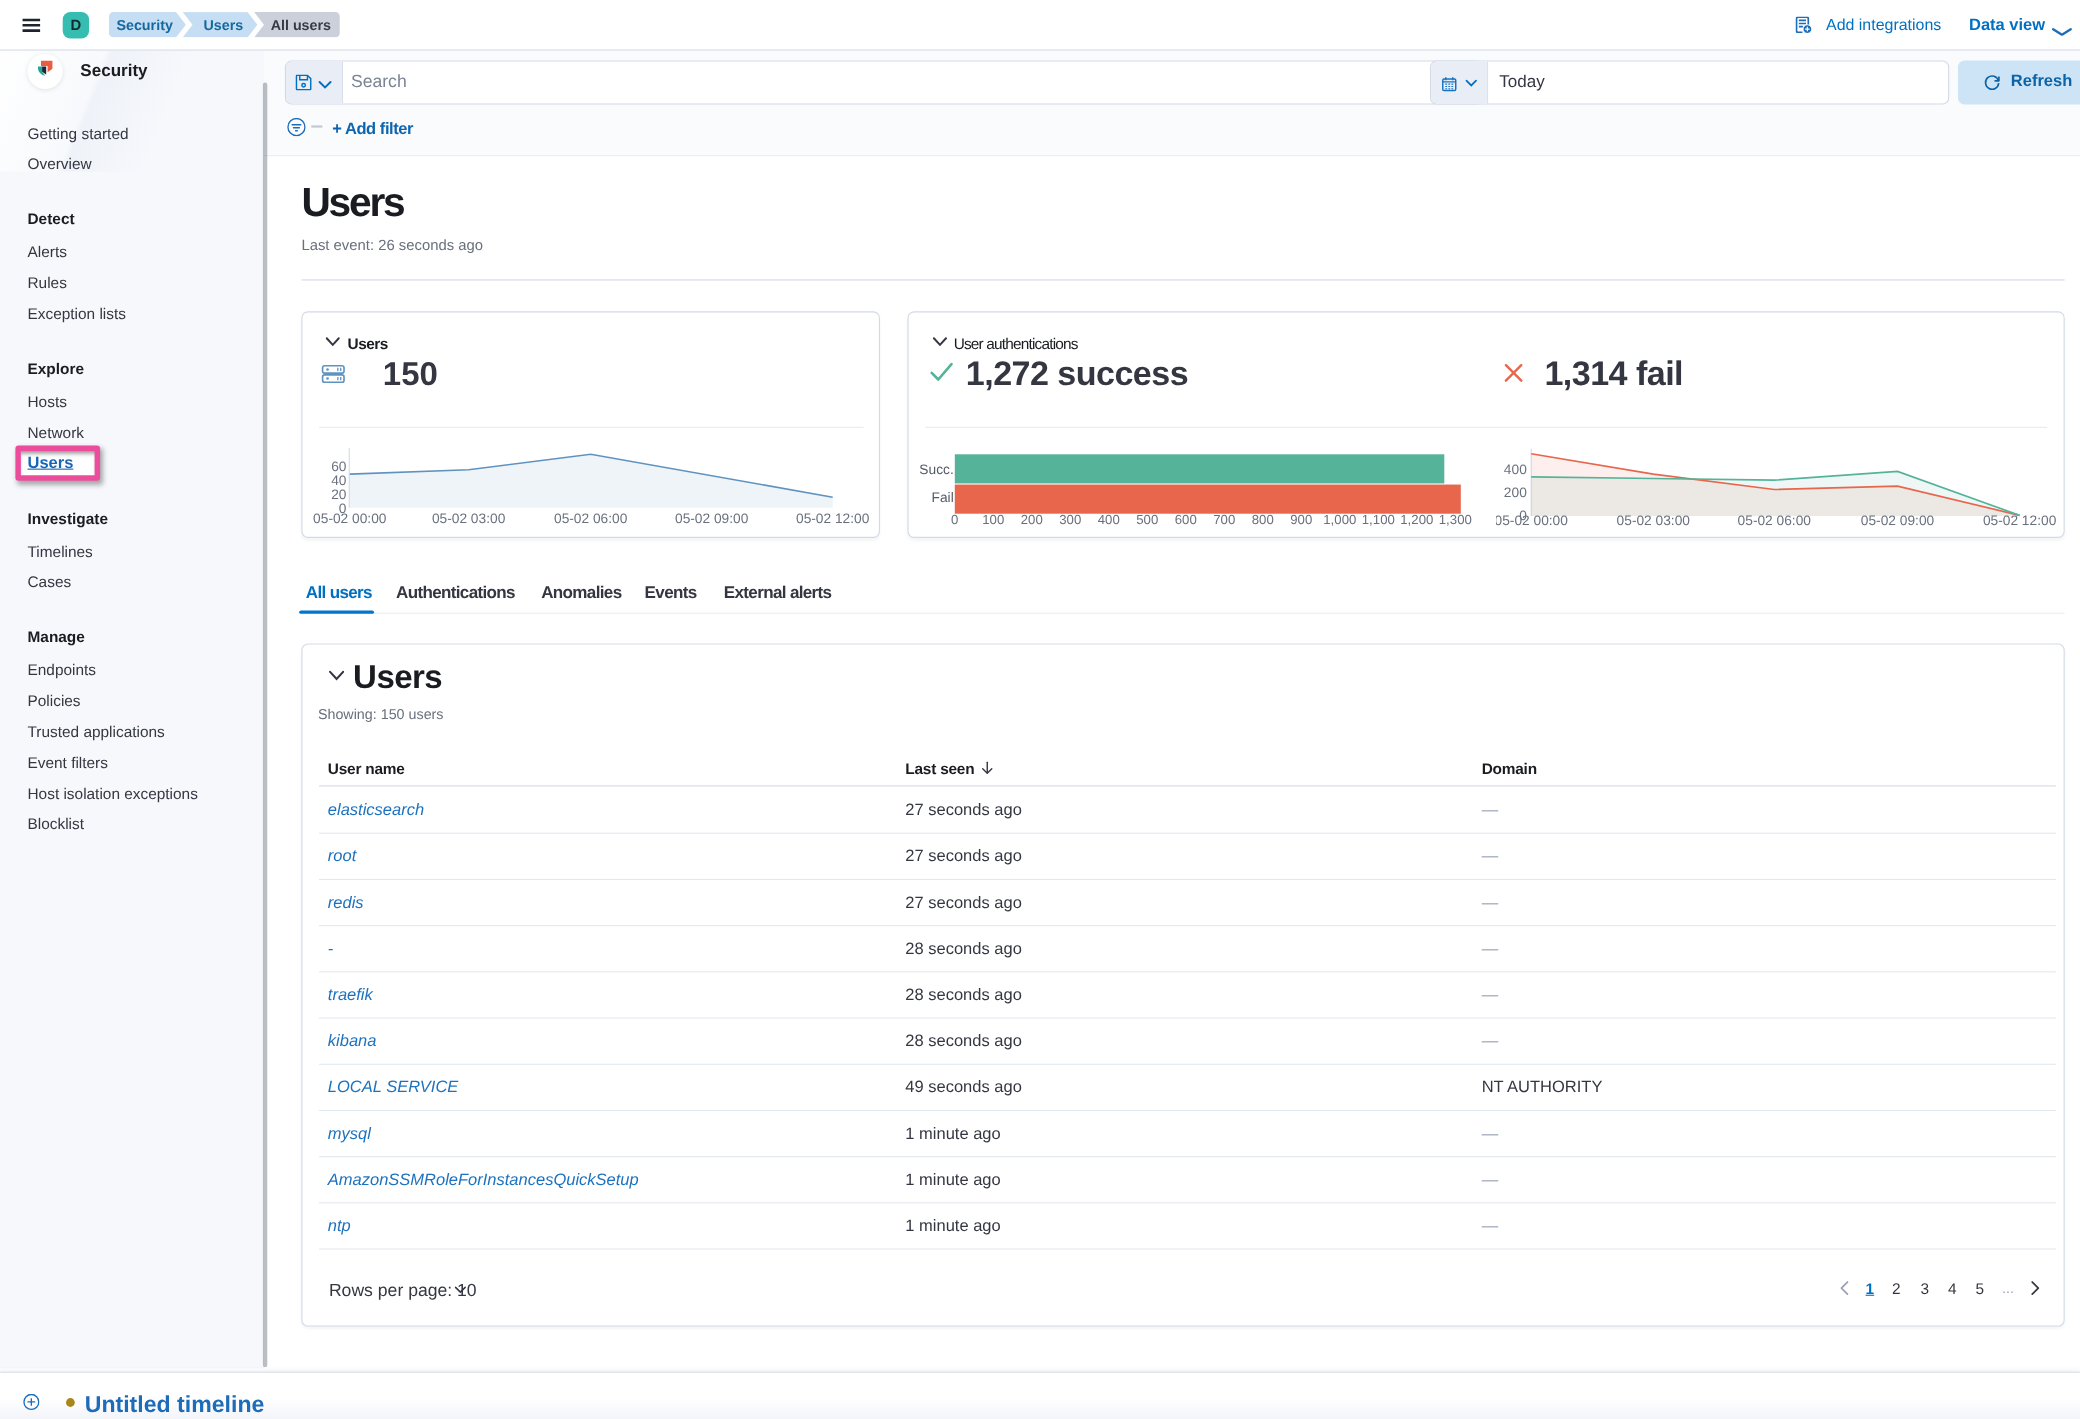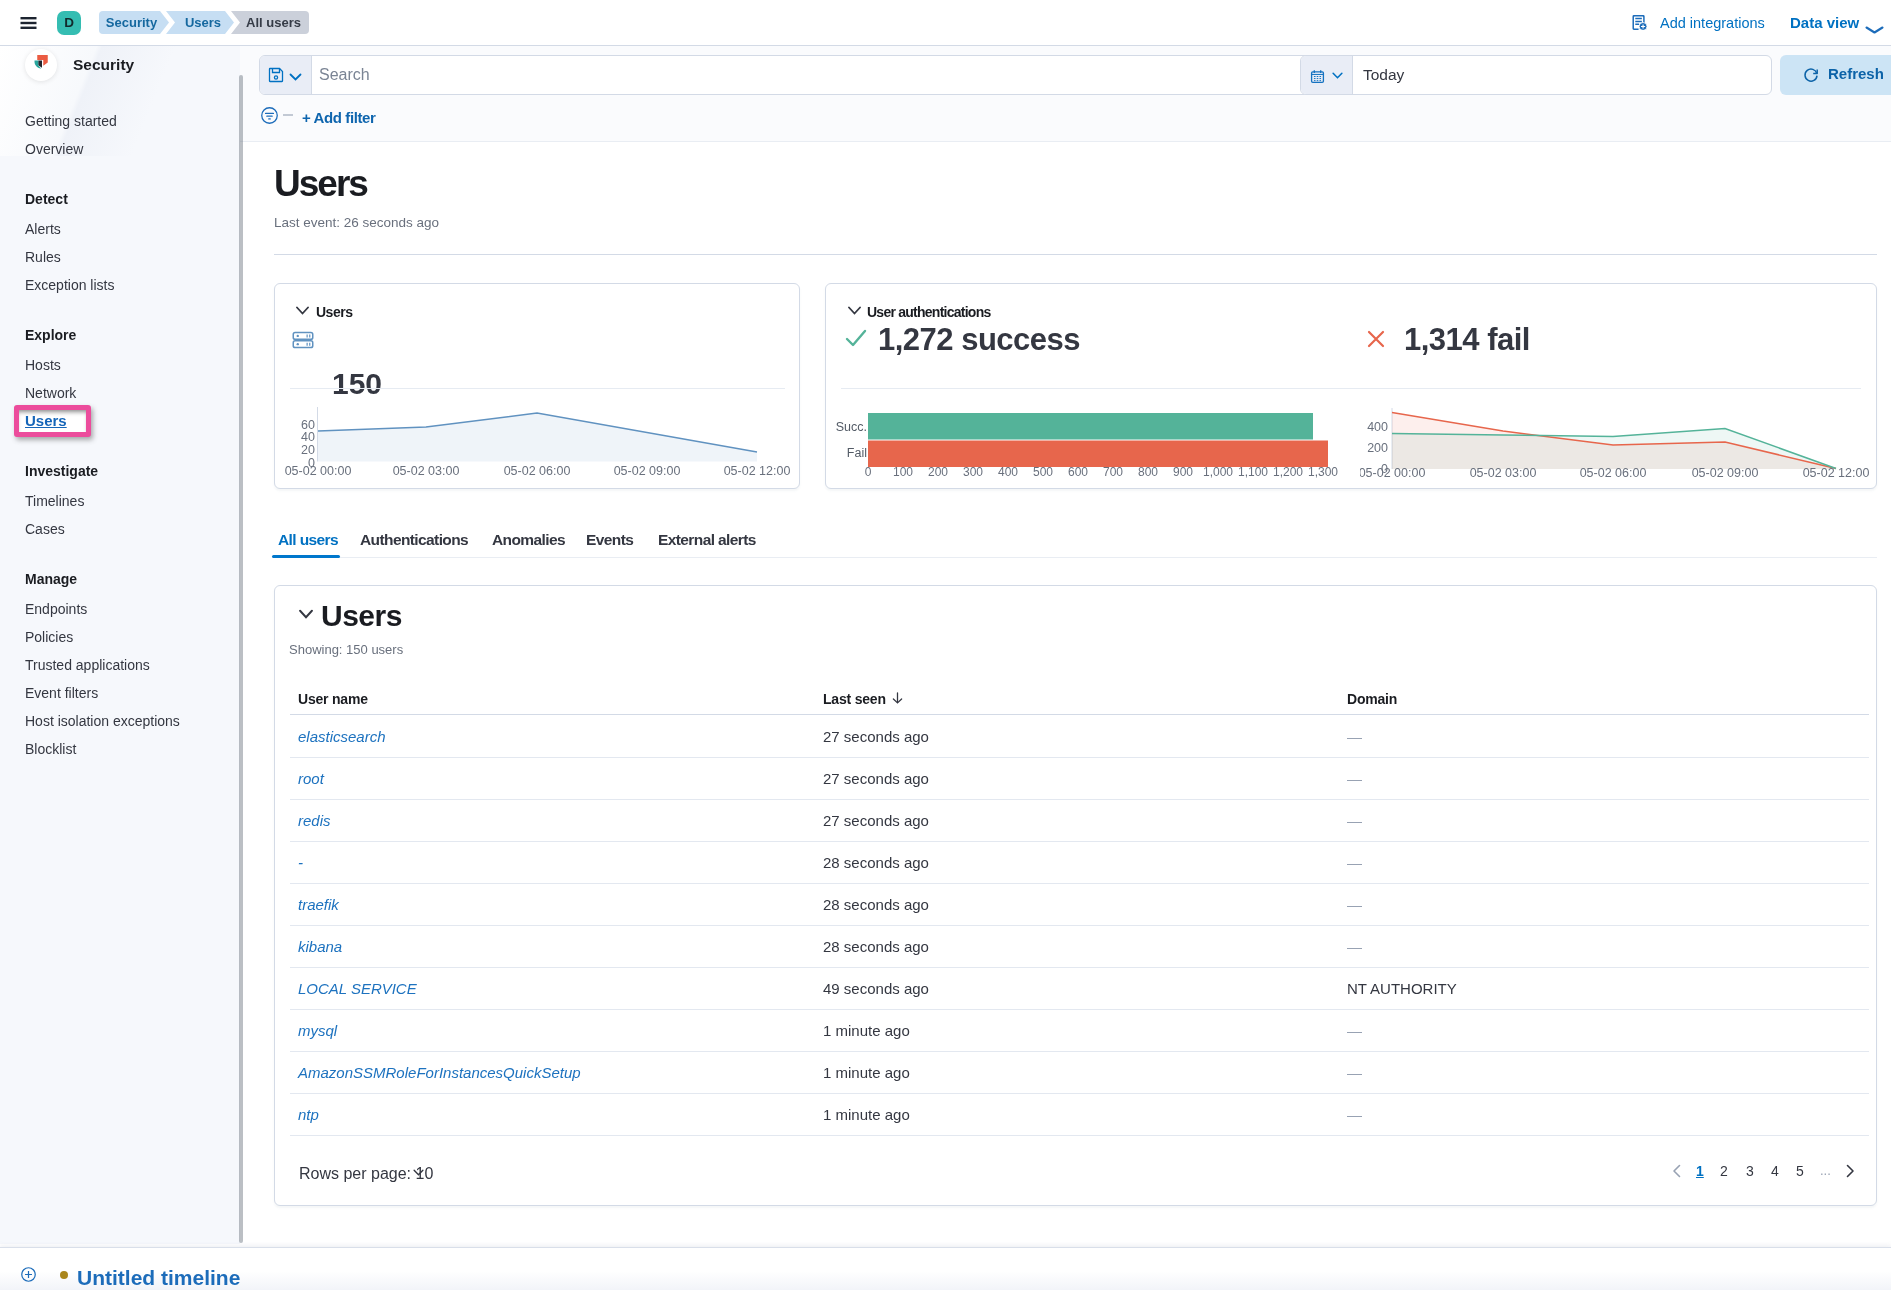--- a/index.html
+++ b/index.html
@@ -146,21 +146,21 @@
     <path d="M1 1.5 6.5 7.5 12 1.5" stroke="#343741" stroke-width="1.8" stroke-linecap="round"></path>
   </svg>
 <div class="abs" style="left:316px;top:304px;font-size:14px;letter-spacing:-0.5px;font-weight:bold;color:#1A1C21;">Users</div>
 <svg class="abs" style="left:291px;top:328px;" width="24" height="24" viewBox="0 0 32 32" fill="none" stroke="#6092C0" stroke-width="2">
     <rect x="3" y="6" width="26" height="9" rx="2.5"></rect>
     <rect x="3" y="17" width="26" height="9" rx="2.5"></rect>
     <circle cx="9" cy="10.5" r="1.6" fill="#6092C0" stroke="none"></circle>
     <circle cx="9" cy="21.5" r="1.6" fill="#6092C0" stroke="none"></circle>
     <path d="M21.5 8.5v4M25 8.5v4M21.5 19.5v4M25 19.5v4" stroke-width="1.6"></path>
   </svg>
-<div class="abs" style="left:332px;top:324px;font-size:30px;font-weight:bold;color:#343741;margin-top:43px;">150</div>
+<div class="abs" style="left:348px;top:324px;font-size:30px;font-weight:bold;color:#343741;">150</div>
 <div class="abs" style="left:290px;top:388px;width:495px;height:1px;background:#E6EBF2;"></div>
 
 <svg class="abs" style="left:274px;top:400px;" width="526" height="82" viewBox="0 0 526 82">
   <g font-family="Liberation Sans, sans-serif" font-size="12.5" fill="#69707D" text-anchor="end">
     <text x="41" y="28.5">60</text>
       <text x="41" y="41">40</text>
       <text x="41" y="54">20</text>
       <text x="41" y="66.5">0</text>
   </g>
   <path d="M43.5 7v54.5" stroke="#D3DAE6" stroke-width="1"></path>
@@ -172,21 +172,21 @@
       <text x="263" y="75">05-02 06:00</text>
       <text x="373" y="75">05-02 09:00</text>
       <text x="483" y="75">05-02 12:00</text>
   </g>
 </svg>
 
 <div class="abs" style="left:825px;top:283px;width:1052px;height:206px;background:#fff;border:1px solid #D3DAE6;border-radius:6px;box-shadow:0 2px 2px rgba(152,162,179,0.1);"></div>
 <svg class="abs" style="left:848px;top:306px;" width="13" height="9" viewBox="0 0 13 9" fill="none">
     <path d="M1 1.5 6.5 7.5 12 1.5" stroke="#343741" stroke-width="1.8" stroke-linecap="round"></path>
   </svg>
-<div class="abs" style="left:867px;top:304px;font-size:14px;letter-spacing:-0.75px;font-weight:bold;color:#1A1C21;">User authentications</div>
+<div class="abs" style="left:867px;top:304px;font-size:14px;letter-spacing:-0.75px;font-weight:normal;color:#1A1C21;">User authentications</div>
 <svg class="abs" style="left:845px;top:329px;" width="22" height="18" viewBox="0 0 22 18" fill="none">
     <path d="M2 10 8 16 20 2" stroke="#54B399" stroke-width="2.4" stroke-linecap="round" stroke-linejoin="round"></path>
   </svg>
 <div class="abs" style="left:878px;top:322px;font-size:31px;font-weight:bold;color:#343741;letter-spacing:-0.5px;">1,272 success</div>
 <svg class="abs" style="left:1367px;top:330px;" width="18" height="18" viewBox="0 0 18 18" fill="none">
     <path d="M2 2 16 16M16 2 2 16" stroke="#E7664C" stroke-width="2.2" stroke-linecap="round"></path>
   </svg>
 <div class="abs" style="left:1404px;top:322px;font-size:31px;font-weight:bold;color:#343741;letter-spacing:-0.5px;">1,314 fail</div>
 <div class="abs" style="left:841px;top:388px;width:1020px;height:1px;background:#E6EBF2;"></div>
 

